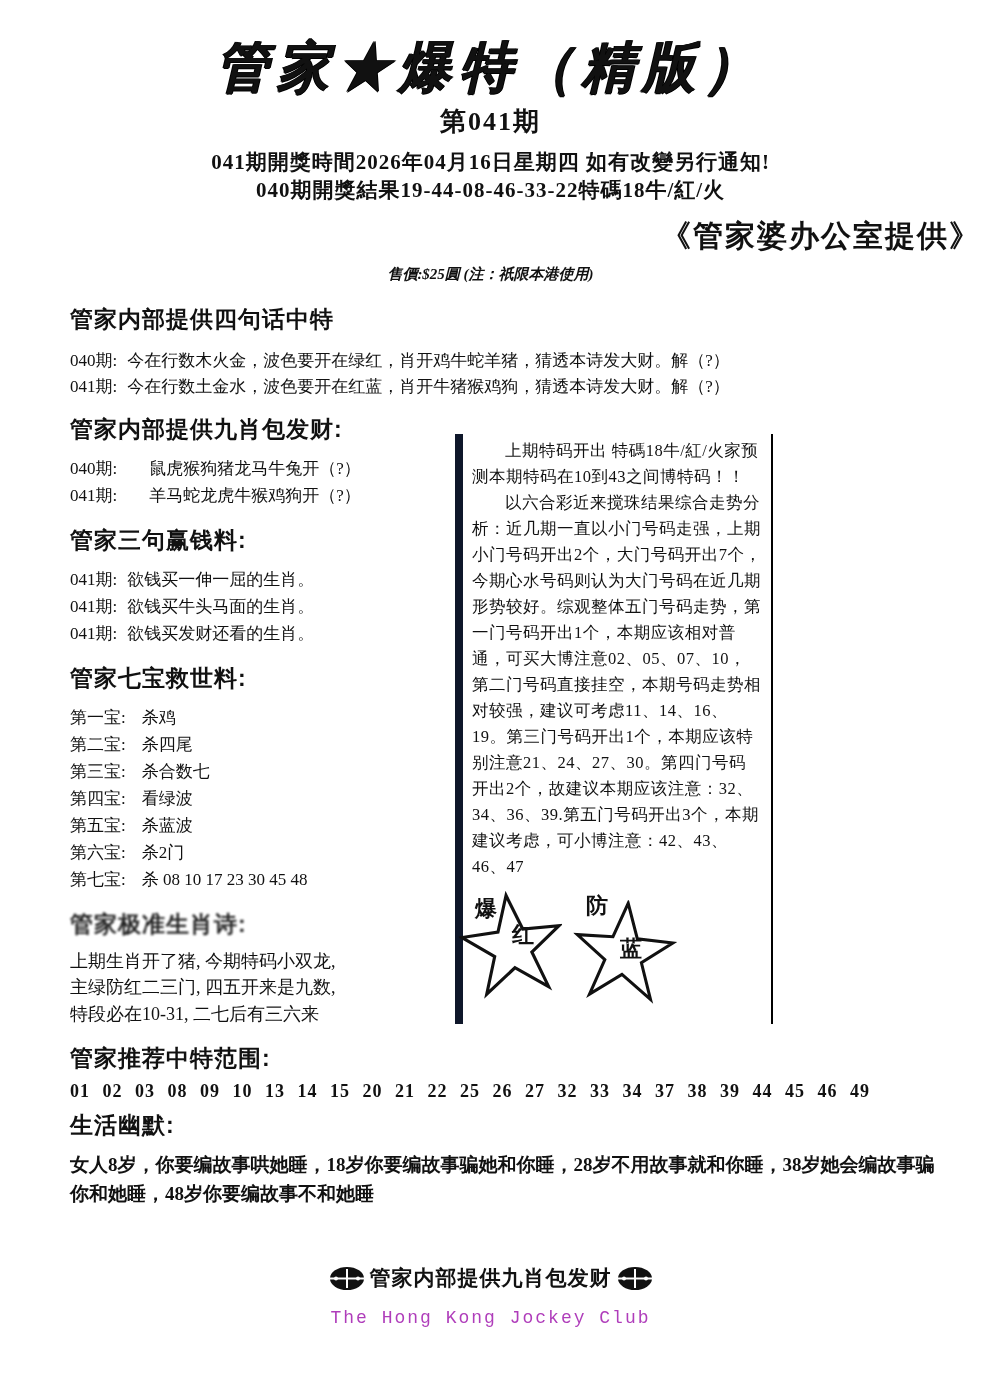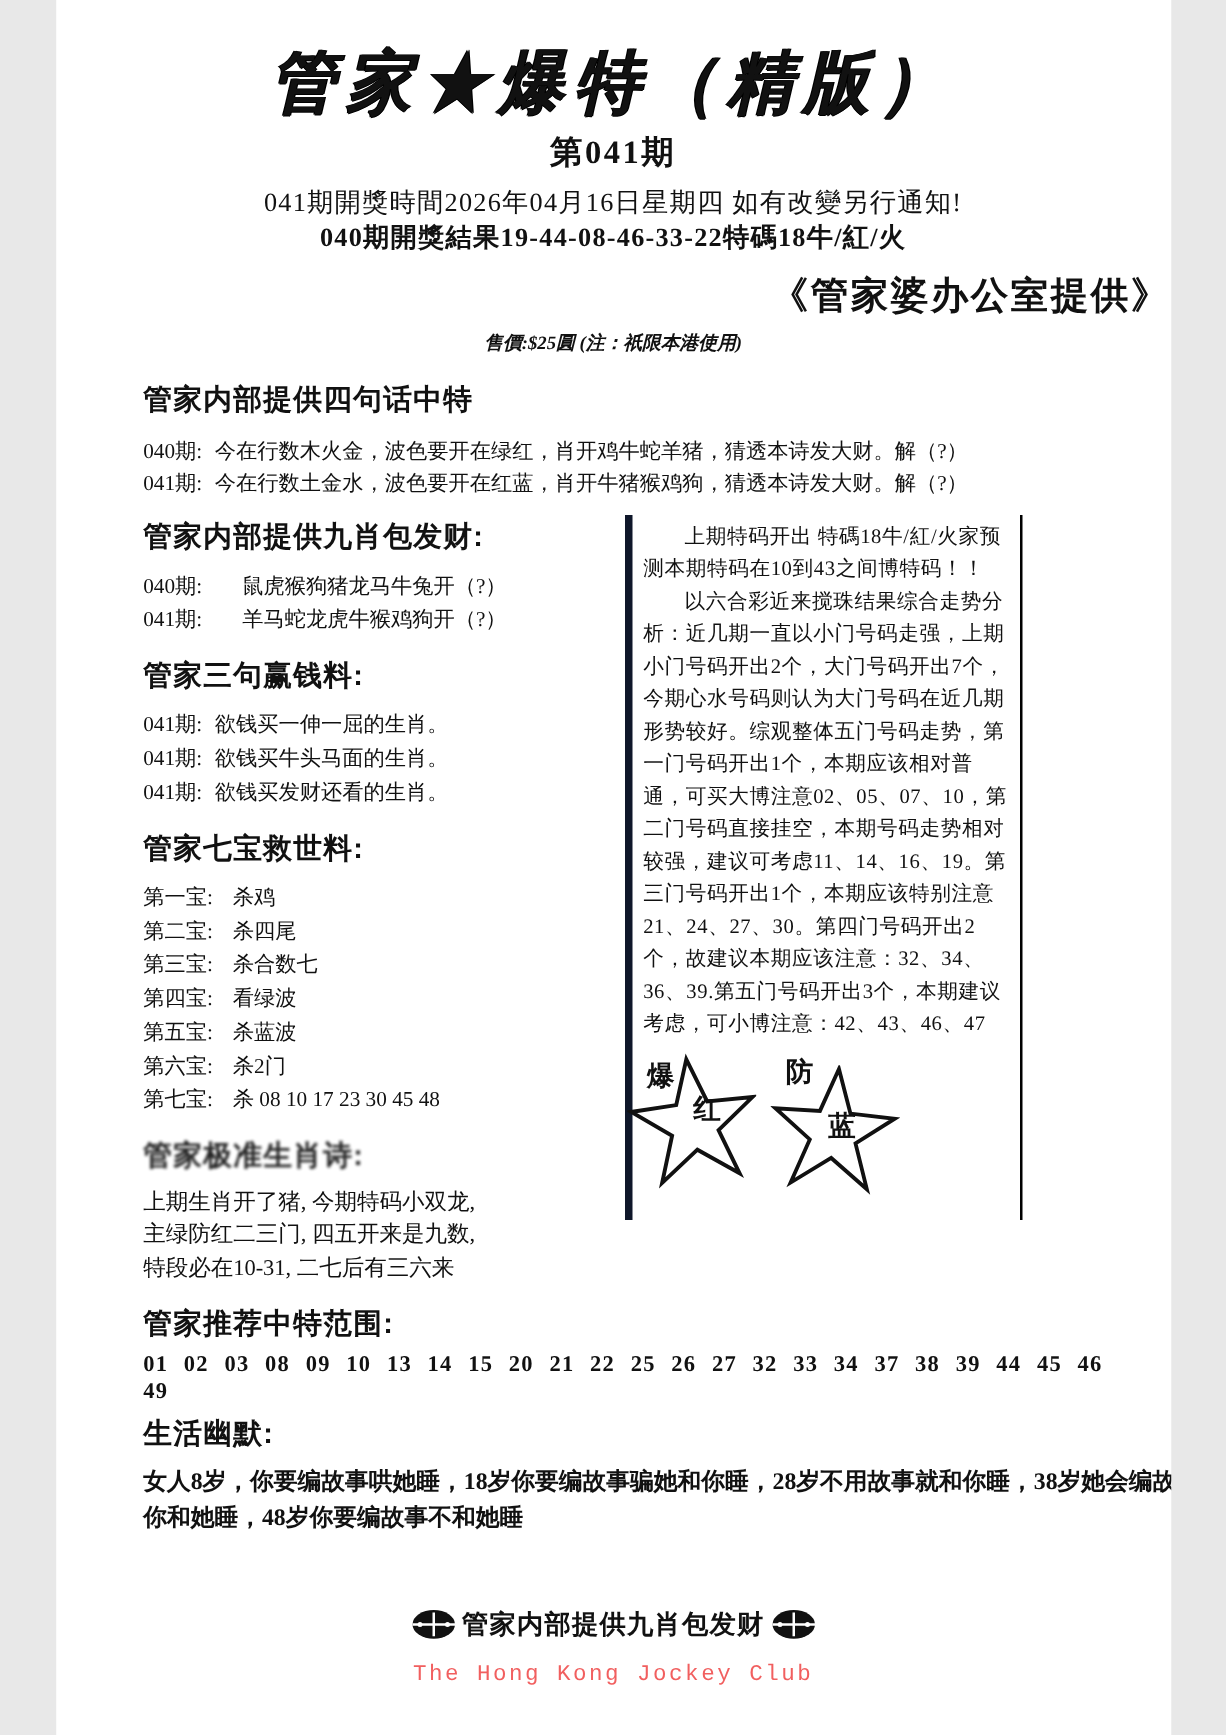--- a/index.html
+++ b/index.html
@@ -1,39 +1,39 @@
 <!DOCTYPE html>
 <html><head>
 <meta charset="utf-8">
 <style>
   html,body{margin:0;padding:0;background:#e8e8e8;}
   .page{
     position:relative;
-    width:892px;height:1388px;
+    width:981px;height:1388px;
     margin:0 auto;
     background:#fff;
     color:#111;
     font-family:"Liberation Serif","DejaVu Serif",serif;
     overflow:hidden;
   }
   
   .masthead{
     text-align:center;
     padding-top:34px;
     font-weight:bold;
     font-style:italic;
     font-size:52px;
     letter-spacing:9px;
     line-height:1.15;
     text-shadow:1px 0 0 #000,-1px 0 0 #000,0 1px 0 #000;
     transform:scaleY(1.06);
     transform-origin:top center;
   }
   .issue-no{text-align:center;font-size:26px;font-weight:bold;margin-top:10px;letter-spacing:2px;}
-  .draw-line{text-align:center;font-size:21px;font-weight:normal;margin-top:9px;letter-spacing:1px;}
+  .draw-line{text-align:center;font-size:21px;font-weight:bold;margin-top:9px;letter-spacing:1px;}
   .result-line{text-align:center;font-size:21px;font-weight:bold;letter-spacing:1px;}
   .provider{text-align:right;font-size:30px;font-weight:bold;margin-top:12px;letter-spacing:2px;}
   .price{text-align:center;font-size:15px;font-weight:bold;margin-top:8px;font-style:italic;}
   
   .sec-head{
     font-family:"Liberation Sans","DejaVu Sans",sans-serif;
     font-weight:bold;font-size:23px;letter-spacing:1px;
   }
   .four-sentences{margin:20px 40px 0 70px;}
   .four-sentences .rows{margin-top:13px;font-size:17px;line-height:26px;}
@@ -44,22 +44,22 @@
   .left-col .sec-head{margin-top:16px;}
   .left-col .sec-head:first-child{margin-top:2px;}
   .left-col .rows{margin-top:10px;font-size:17px;line-height:27px;}
   .left-col .gap-wide .issue{margin-right:32px;}
   .treasure-rows{font-size:17.5px;line-height:25.5px;}
   .treasure-rows .issue{margin-right:16px;}
   .blur-head{filter:blur(1.1px);opacity:.92;}
   .poem{margin-top:8px;font-size:18px;line-height:26.5px;}
   .right-col{
     width:318px;flex:none;box-sizing:border-box;
-    border-left:6px solid #0f172a;border-right:2px solid #000;
-    margin-top:0;
+    border-left:8px solid #0f172a;border-right:2px solid #000;
+    margin-top:22px;
     padding:4px 9px 18px 9px;
     min-height:560px;
   }
   .right-col p{
     margin:0;font-size:16.5px;line-height:26px;
     text-indent:2em;letter-spacing:.5px;
     text-align:left;
   }
   .right-col p.second{margin-top:0;}
   
@@ -73,21 +73,21 @@
   .recommend{margin:16px 40px 0 70px;}
   .numbers-line{margin-top:7px;font-size:18px;font-weight:bold;letter-spacing:1px;word-spacing:7px;}
   .humor{margin:8px 40px 0 70px;}
   .humor-text{margin-top:9px;font-size:19px;font-weight:bold;line-height:29px;width:872px;}
   
   .footer{margin-top:56px;text-align:center;}
   .footer-cn{display:inline-flex;align-items:center;gap:4px;font-size:21px;font-weight:bold;letter-spacing:1px;}
   .emblem{width:38px;height:27px;}
   .footer-en{
     margin-top:12px;font-family:"Liberation Mono","DejaVu Sans Mono",monospace;
-    font-size:18px;letter-spacing:2px;color:#ef4444;opacity:.85;
+    font-size:18px;letter-spacing:2px;color:#a21caf;opacity:.85;
   }
 </style>
 </head>
 <body>
 
 <div class="page">
 
   <div class="masthead">管家★爆特（精版）</div>
   <div class="issue-no">第041期</div>
   <div class="draw-line">041期開獎時間2026年04月16日星期四 如有改變另行通知!</div>

